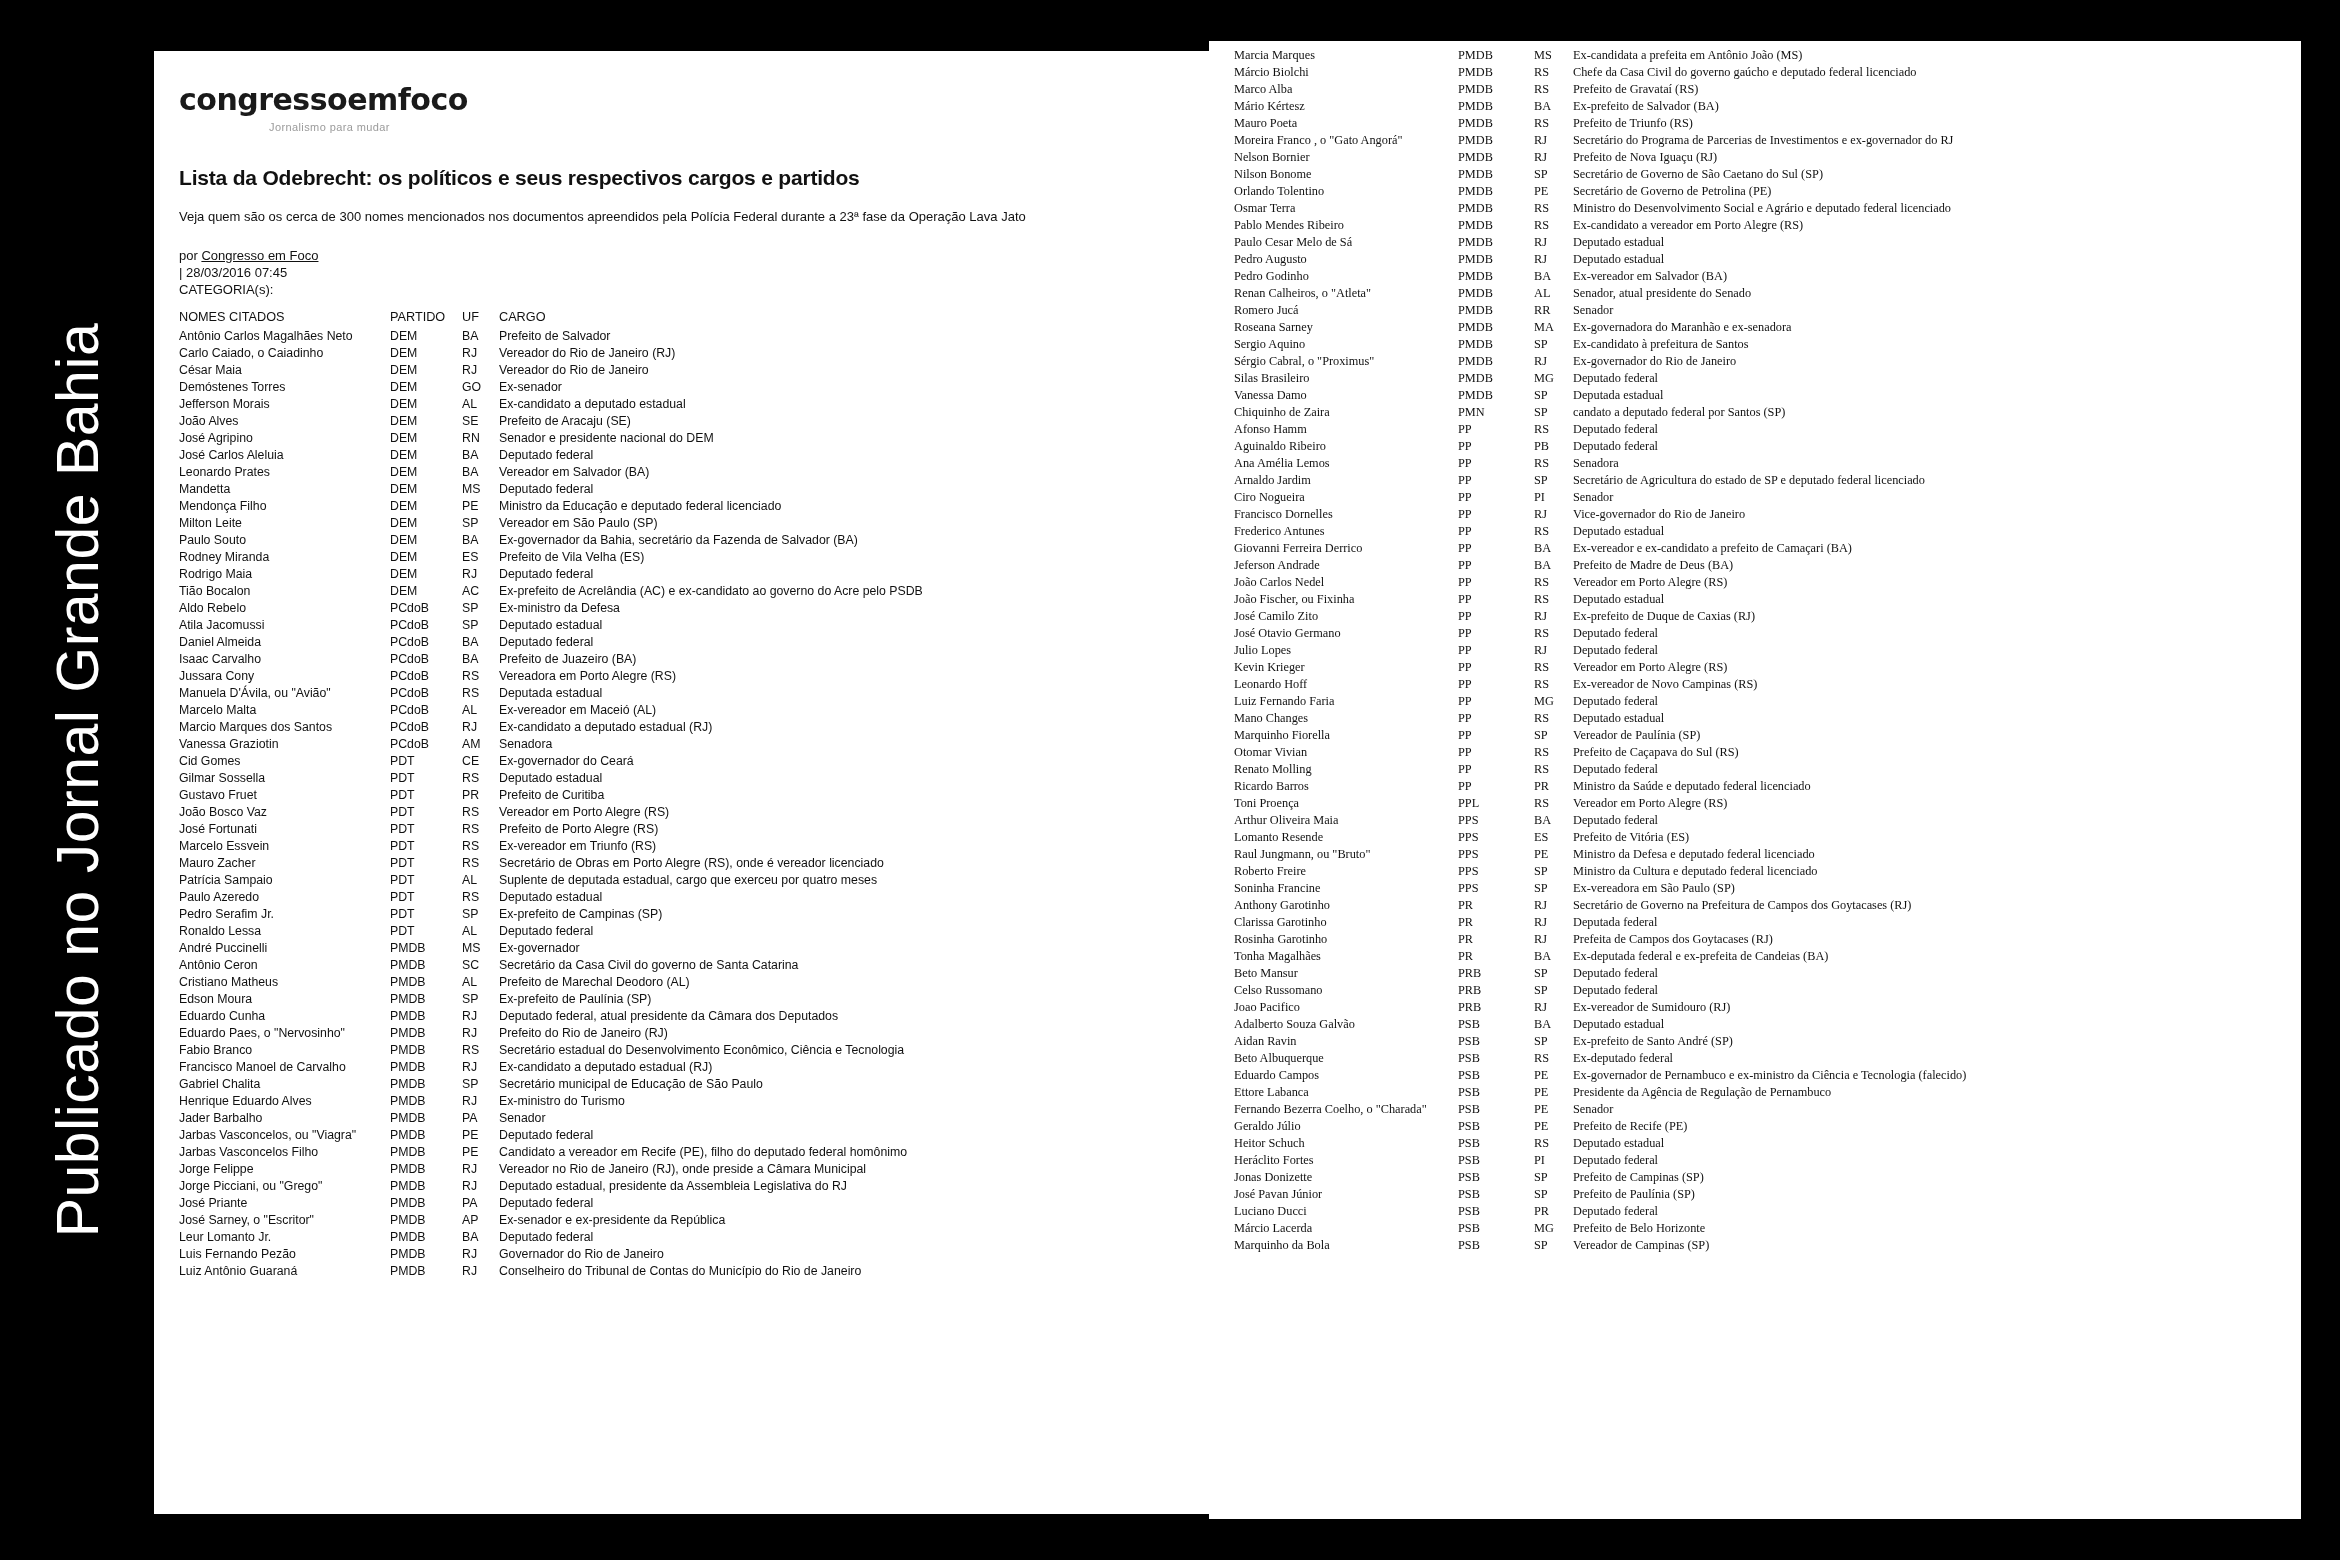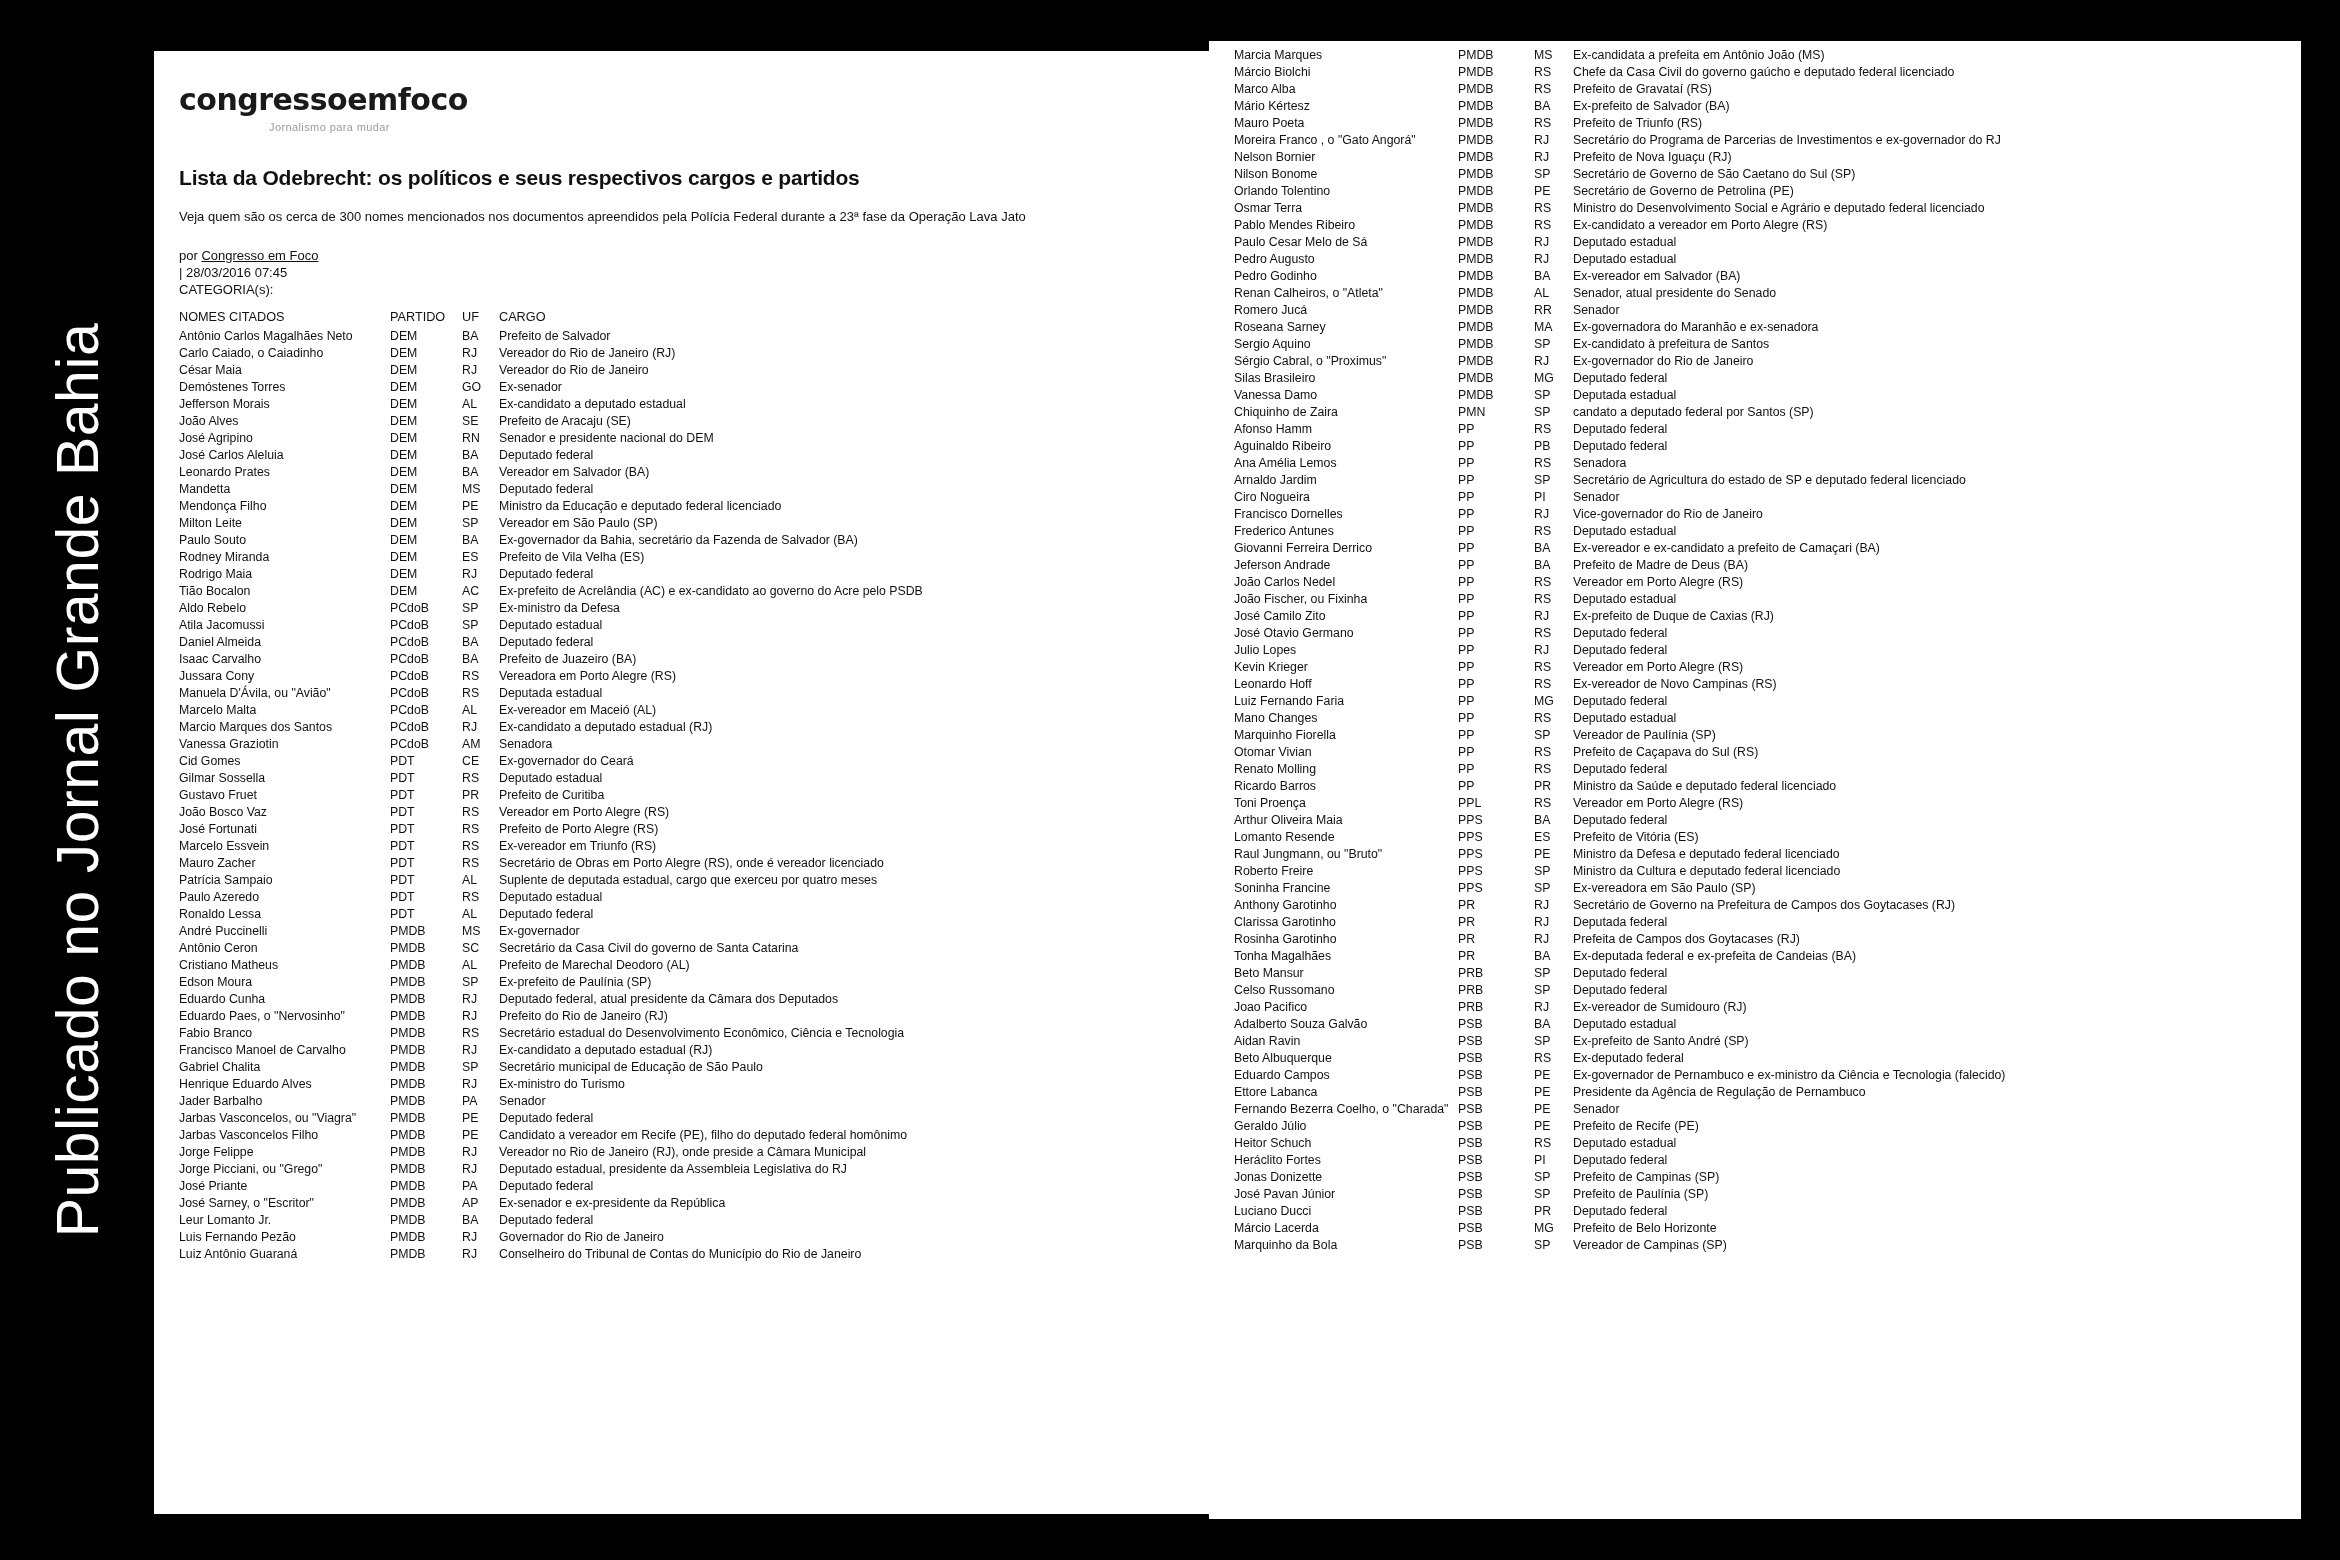--- a/index.html
+++ b/index.html
@@ -350,20 +350,26 @@
               <td class="uf">AL</td>
               <td class="cargo">Suplente de deputada estadual, cargo que exerceu por quatro meses</td>
             </tr>
             <tr>
               <td class="nome">Paulo Azeredo</td>
               <td class="partido">PDT</td>
               <td class="uf">RS</td>
               <td class="cargo">Deputado estadual</td>
             </tr>
             <tr>
+              <td class="nome">Pedro Serafim Jr.</td>
+              <td class="partido">PDT</td>
+              <td class="uf">SP</td>
+              <td class="cargo">Ex-prefeito de Campinas (SP)</td>
+            </tr>
+            <tr>
               <td class="nome">Ronaldo Lessa</td>
               <td class="partido">PDT</td>
               <td class="uf">AL</td>
               <td class="cargo">Deputado federal</td>
             </tr>
             <tr>
               <td class="nome">André Puccinelli</td>
               <td class="partido">PMDB</td>
               <td class="uf">MS</td>
               <td class="cargo">Ex-governador</td>
@@ -482,21 +488,21 @@
               <td class="uf">RJ</td>
               <td class="cargo">Conselheiro do Tribunal de Contas do Município do Rio de Janeiro</td>
             </tr>
           </tbody>
       </table>
 
     </div>
   </div>
 
   <div class="sheet" id="sheet-right">
-    <div class="sheet-inner" style="padding-top:5.9px;">
+    <div class="sheet-inner" style="padding-top:5.9px;font-family:Liberation Serif, serif;">
       <table class="people">
         <colgroup>
           <col class="col-nome">
             <col class="col-part">
             <col class="col-uf">
             <col class="col-cargo">
         </colgroup>
         <tbody id="right-body">
             <tr>
               <td class="nome">Marcia Marques</td>

